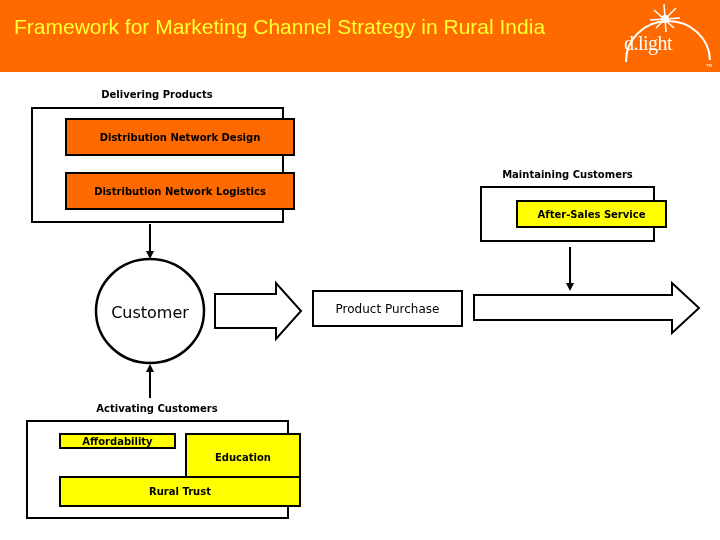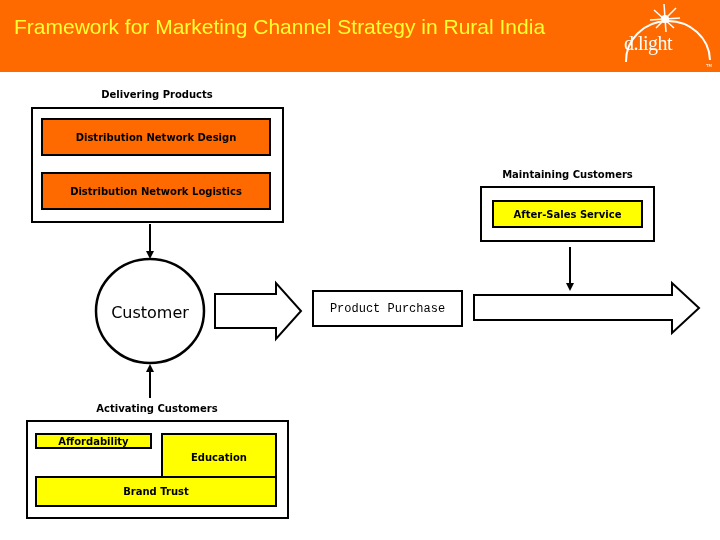--- a/index.html
+++ b/index.html
@@ -8,29 +8,29 @@
     .header { position: absolute; left: 0; top: 0; width: 720px; height: 72px; background: #ff6a00; }
     .title { position: absolute; left: 14px; top: 12px; width: 560px; color: #ffff33;
              font-family: "Liberation Sans", sans-serif; font-size: 21px; line-height: 29px; }
     .logo { position: absolute; left: 618px; top: 2px; width: 96px; height: 68px; }
     .logo-text { position: absolute; left: 6px; top: 30px; font-family: Liberation Serif, serif;
                  font-size: 20px; color: #ffffff; letter-spacing: -0.5px; }
     .tm { position: absolute; left: 88px; top: 61px; font-size: 4px; color:#fff; }
     .box { position: absolute; box-sizing: border-box; border: 2px solid #000; background: #fff; }
     .fill { position: absolute; box-sizing: border-box; border: 2px solid #000;
             display: flex; align-items: center; justify-content: center;
-            font-size: 10px; font-weight: bold; color: #000; }
+            font-size: 10px; font-weight: bold; color: #000; margin-left: 24px; }
     .orange { background: #ff6a00; }
     .yellow { background: #ffff00; }
     .label { position: absolute; font-size: 10px; font-weight: bold; color: #000; text-align: center; white-space: nowrap; }
     svg.overlay { position: absolute; left: 0; top: 0; }
     .circle-label { position: absolute; left: 100px; top: 303px; width: 100px; text-align: center; font-size: 16px; color:#000; }
     .purchase { position: absolute; left: 312px; top: 290px; width: 151px; height: 37px; box-sizing: border-box;
                 border: 2px solid #000; background: #fff; display: flex; align-items: center; justify-content: center;
-                font-size: 12px; color: #000; font-family: Liberation Mono, monospace; }
+                font-size: 12px; color: #000; }
   </style>
 </head>
 <body>
 
 <div class="header">
   <div class="title">Framework for Marketing Channel Strategy in Rural India</div>
   <div class="logo">
     <svg width="96" height="68" style="position:absolute;left:0;top:0">
       <path d="M8 60 A42 40 0 0 1 92 58" fill="none" stroke="#fff" stroke-width="2"></path>
       <g stroke="#fff" stroke-width="1.5">
@@ -52,21 +52,21 @@
 <div class="fill orange" style="left:41px; top:172px; width:230px; height:38px;">Distribution Network Logistics</div>
 
 <div class="label" style="left:480px; top:169px; width:175px;">Maintaining Customers</div>
 <div class="box" style="left:480px; top:186px; width:175px; height:56px;"></div>
 <div class="fill yellow" style="left:492px; top:200px; width:151px; height:28px;">After-Sales Service</div>
 
 <div class="label" style="left:26px; top:403px; width:262px;">Activating Customers</div>
 <div class="box" style="left:26px; top:420px; width:263px; height:99px;"></div>
 <div class="fill yellow" style="left:35px; top:433px; width:117px; height:16px;">Affordability</div>
 <div class="fill yellow" style="left:161px; top:433px; width:116px; height:48px;">Education</div>
-<div class="fill yellow" style="left:35px; top:476px; width:242px; height:31px;">Brand Trust</div>
+<div class="fill yellow" style="left:35px; top:476px; width:242px; height:31px;">Rural Trust</div>
 
 <svg class="overlay" width="720" height="540">
   <defs>
     <marker id="ah" markerWidth="8" markerHeight="8" refX="4" refY="4" orient="auto" markerUnits="userSpaceOnUse">
       <path d="M0 0 L8 4 L0 8 Z" fill="#000"></path>
     </marker>
   </defs>
   <line x1="150" y1="224" x2="150" y2="255" stroke="#000" stroke-width="2" marker-end="url(#ah)"></line>
   <line x1="150" y1="398" x2="150" y2="368" stroke="#000" stroke-width="2" marker-end="url(#ah)"></line>
   <line x1="570" y1="247" x2="570" y2="287" stroke="#000" stroke-width="2" marker-end="url(#ah)"></line>

